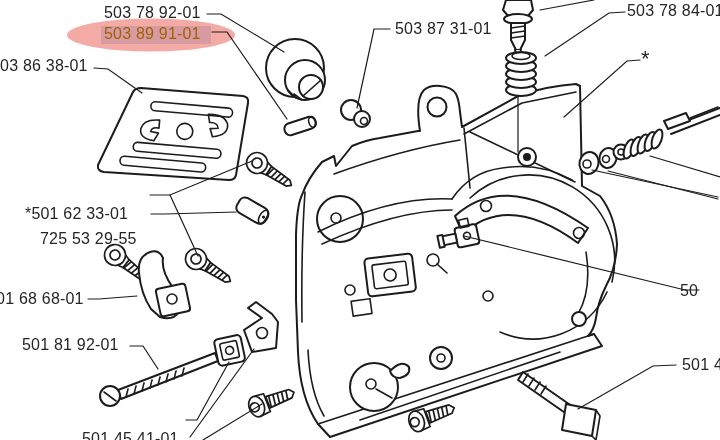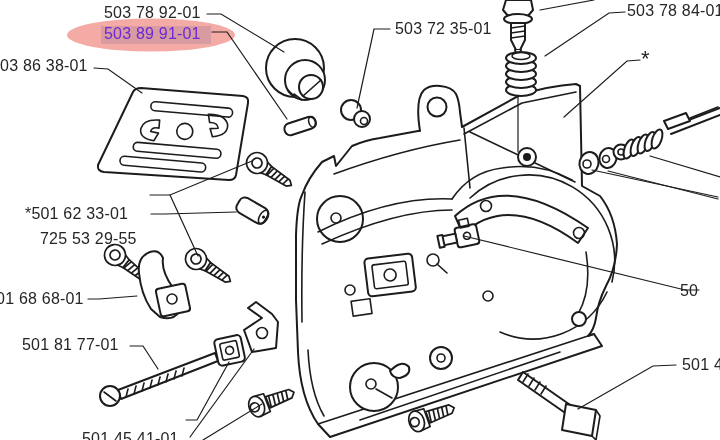--- a/index.html
+++ b/index.html
@@ -1,21 +1,21 @@
 <!DOCTYPE html>
 <html><head>
 <meta charset="utf-8">
 <style>
   html,body{margin:0;padding:0;background:#ffffff;}
   .stage{position:relative;width:720px;height:440px;overflow:hidden;background:#fff;
          font-family:Liberation Sans, sans-serif;}
   .stage svg{position:absolute;left:0;top:0;}
   .lbl{position:absolute;font-size:16px;line-height:1.05;color:#262626;white-space:nowrap;
        letter-spacing:.2px;}
-  .lbl.hl{color:#6d28d9;}
+  .lbl.hl{color:#a16207;}
   .lbl.star{font-size:22px;}
   svg *{vector-effect:none;}
   .art{fill:#ffffff;stroke:#1c1c1c;stroke-width:2;stroke-linejoin:round;stroke-linecap:round;}
   .art2{fill:none;stroke:#1c1c1c;stroke-width:1.6;stroke-linejoin:round;stroke-linecap:round;}
   .fill{fill:#1c1c1c;stroke:none;}
   .ldr{fill:none;stroke:#1c1c1c;stroke-width:1.2;stroke-linecap:round;}
 </style>
 </head>
 <body>
 
@@ -274,24 +274,24 @@
     <path class="ldr" d="M676,365 L653,366 L578,409"></path>
     <path class="ldr" d="M592,170 L718,197"></path>
     <path class="ldr" d="M608,171 L718,199"></path>
     <path class="ldr" d="M650,156 L720,177"></path>
   </g>
 </svg>
 
 <div class="lbl" style="left:104px;top:5px;">503 78 92-01</div>
 <div class="lbl hl" style="left:104px;top:26px;">503 89 91-01</div>
 <div class="lbl" style="left:-9px;top:58px;">503 86 38-01</div>
-<div class="lbl" style="left:395px;top:21px;">503 72 35-01</div>
+<div class="lbl" style="left:395px;top:21px;">503 87 31-01</div>
 <div class="lbl" style="left:627px;top:3px;">503 78 84-01</div>
 <div class="lbl star" style="left:641px;top:47px;">*</div>
 <div class="lbl" style="left:40px;top:187px;margin-top:44px;">725 53 29-55</div>
 <div class="lbl" style="left:25px;top:206px;">*501 62 33-01</div>
 <div class="lbl" style="left:-13px;top:291px;">501 68 68-01</div>
-<div class="lbl" style="left:22px;top:337px;">501 81 77-01</div>
+<div class="lbl" style="left:22px;top:337px;">501 81 92-01</div>
 <div class="lbl" style="left:82px;top:431px;">501 45 41-01</div>
 <div class="lbl" style="left:680px;top:283px;">50</div>
 <div class="lbl" style="left:682px;top:357px;">501 4</div>
 
 </div>
 
 </body></html>

